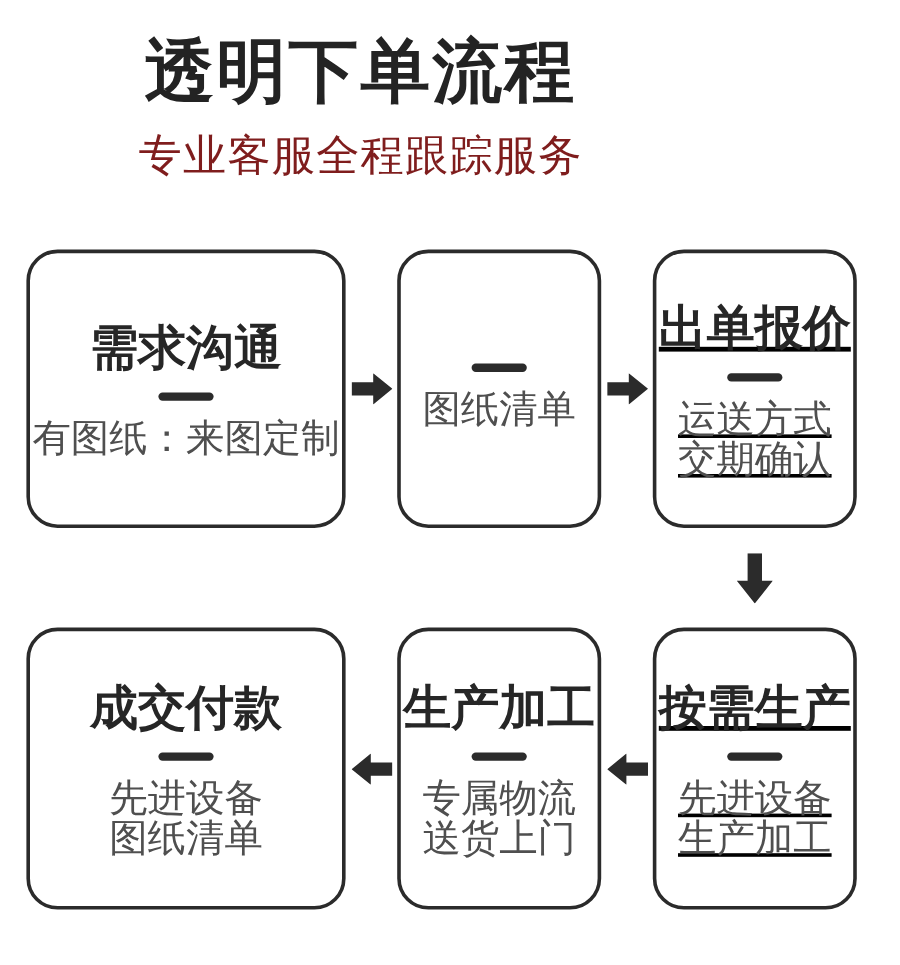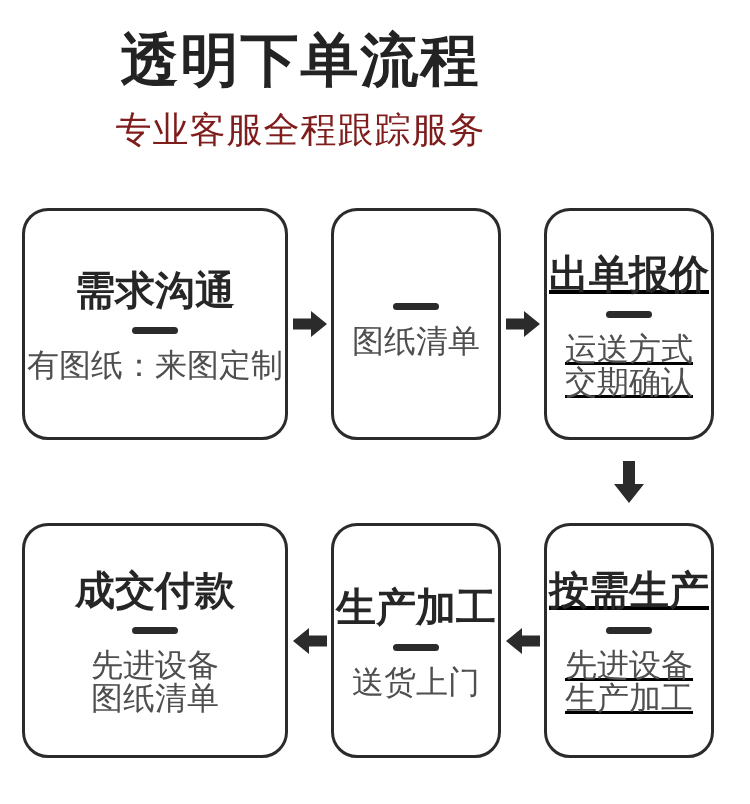--- a/index.html
+++ b/index.html
@@ -115,20 +115,21 @@
 
     <div class="arrow-cell r3 c2">
       <svg width="34" height="26" viewBox="0 0 34 26">
           <path class="arrow-fill" d="M34 7.5H16V0L0 13l16 13v-7.5h18z"></path>
         </svg>
     </div>
 
     <div class="box r3 c3">
       <div class="box-title">生产加工</div>
       <div class="dash"></div>
+      <div class="box-line">专属物流</div>
       <div class="box-line">送货上门</div>
     </div>
 
     <div class="arrow-cell r3 c4">
       <svg width="34" height="26" viewBox="0 0 34 26">
           <path class="arrow-fill" d="M34 7.5H16V0L0 13l16 13v-7.5h18z"></path>
         </svg>
     </div>
 
     <div class="box r3 c5">

